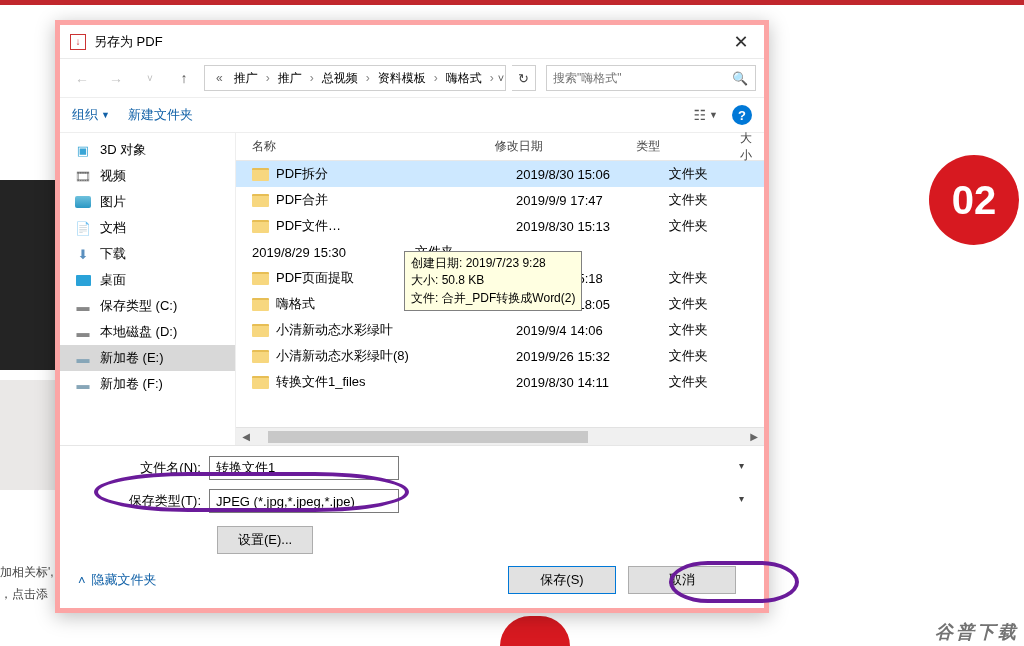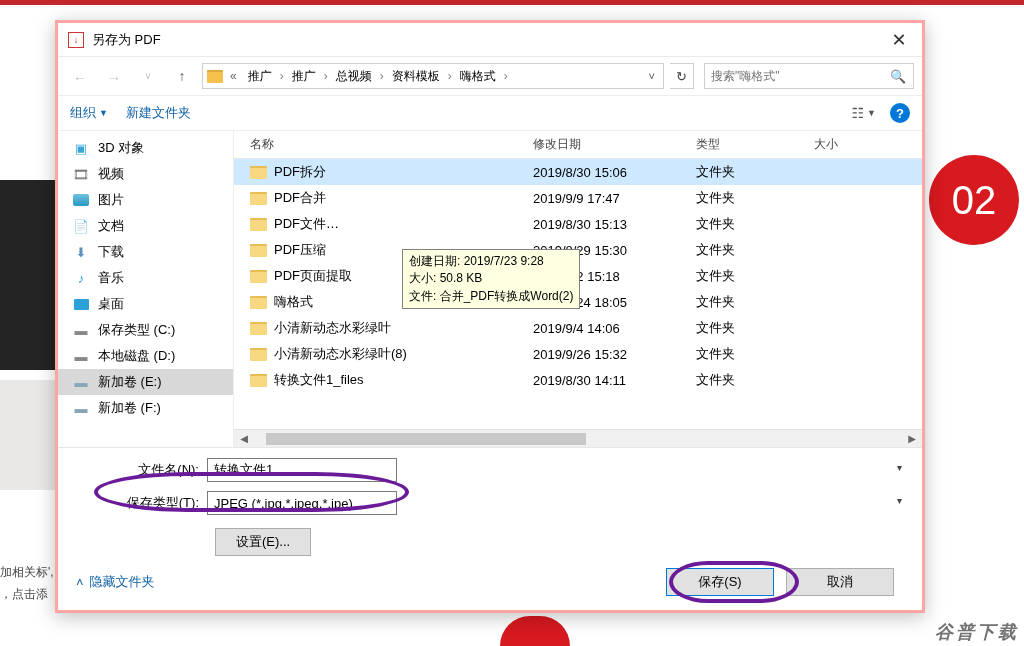--- a/index.html
+++ b/index.html
@@ -10,21 +10,21 @@
     font-size: 13px;
     background: #fff;
     position: relative;
     overflow: hidden;
     color: #000;
   }
 
   
   .bg-page { position: absolute; inset: 0; background: #fff; }
   .bg-header { position: absolute; top: 0; left: 0; right: 0; height: 5px; background: #c1272d; }
-  .bg-badge { position: absolute; width: 90px; height: 90px; border-radius: 50%; background: #d71920; color: #fff; display: flex; align-items: center; justify-content: center; font-size: 40px; font-weight: 400; }
+  .bg-badge { position: absolute; width: 90px; height: 90px; border-radius: 50%; background: #d71920; color: #fff; display: flex; align-items: center; justify-content: center; font-size: 40px; font-weight: 700; }
   .bg-badge.one { top: 155px; right: 5px; }
   .bg-keyboard {
     position: absolute; left: 0; top: 380px; width: 55px; height: 110px;
     background: #e8e6e4; opacity: 0.9;
   }
   .bg-screen {
     position: absolute; left: 0; top: 180px; width: 55px; height: 190px;
     background: #242424;
   }
   .bg-text {
@@ -38,24 +38,24 @@
   }
   .bg-badge-small {
     position: absolute; bottom: 0; left: 500px; width: 70px; height: 30px; border-radius: 35px 35px 0 0; background: #d71920;
   }
 
   
   .dialog {
     position: absolute;
     top: 20px;
     left: 55px;
-    width: 870px;
+    width: 714px;
     height: 593px;
     background: #fff;
-    border: 3px solid #fca5a5;
+    border: 5px solid #fca5a5;
     box-shadow: 0 4px 18px rgba(0,0,0,0.25);
     display: flex;
     flex-direction: column;
   }
   .titlebar {
     height: 34px;
     display: flex;
     align-items: center;
     padding: 0 0 0 10px;
     border-bottom: 1px solid #eaeaea;
@@ -333,24 +333,20 @@
         </div>
       <div class="side-item">
           <span class="ico ico-doc">📄</span>
           <span>文档</span>
         </div>
       <div class="side-item">
           <span class="ico ico-dl"></span>
           <span>下载</span>
         </div>
       <div class="side-item">
-          <span class="ico ico-music"></span>
-          <span>音乐</span>
-        </div>
-      <div class="side-item">
           <span class="ico">
             <span class="ico-desk"></span>
           </span>
           <span>桌面</span>
         </div>
       <div class="side-item">
           <span class="ico ico-disk"></span>
           <span>保存类型 (C:)</span>
         </div>
       <div class="side-item">
@@ -393,24 +389,20 @@
           </div>
           <div class="row">
             <div class="cell name">
               <span class="folder-ico2"></span>
               <span>PDF文件…</span>
             </div>
             <div class="cell date">2019/8/30 15:13</div>
             <div class="cell type">文件夹</div>
           </div>
           <div class="row">
-            <div class="cell name">
-              <span class="folder-ico2"></span>
-              <span>PDF压缩</span>
-            </div>
             <div class="cell date">2019/8/29 15:30</div>
             <div class="cell type">文件夹</div>
           </div>
           <div class="row">
             <div class="cell name">
               <span class="folder-ico2"></span>
               <span>PDF页面提取</span>
             </div>
             <div class="cell date">2019/9/2 15:18</div>
             <div class="cell type">文件夹</div>

